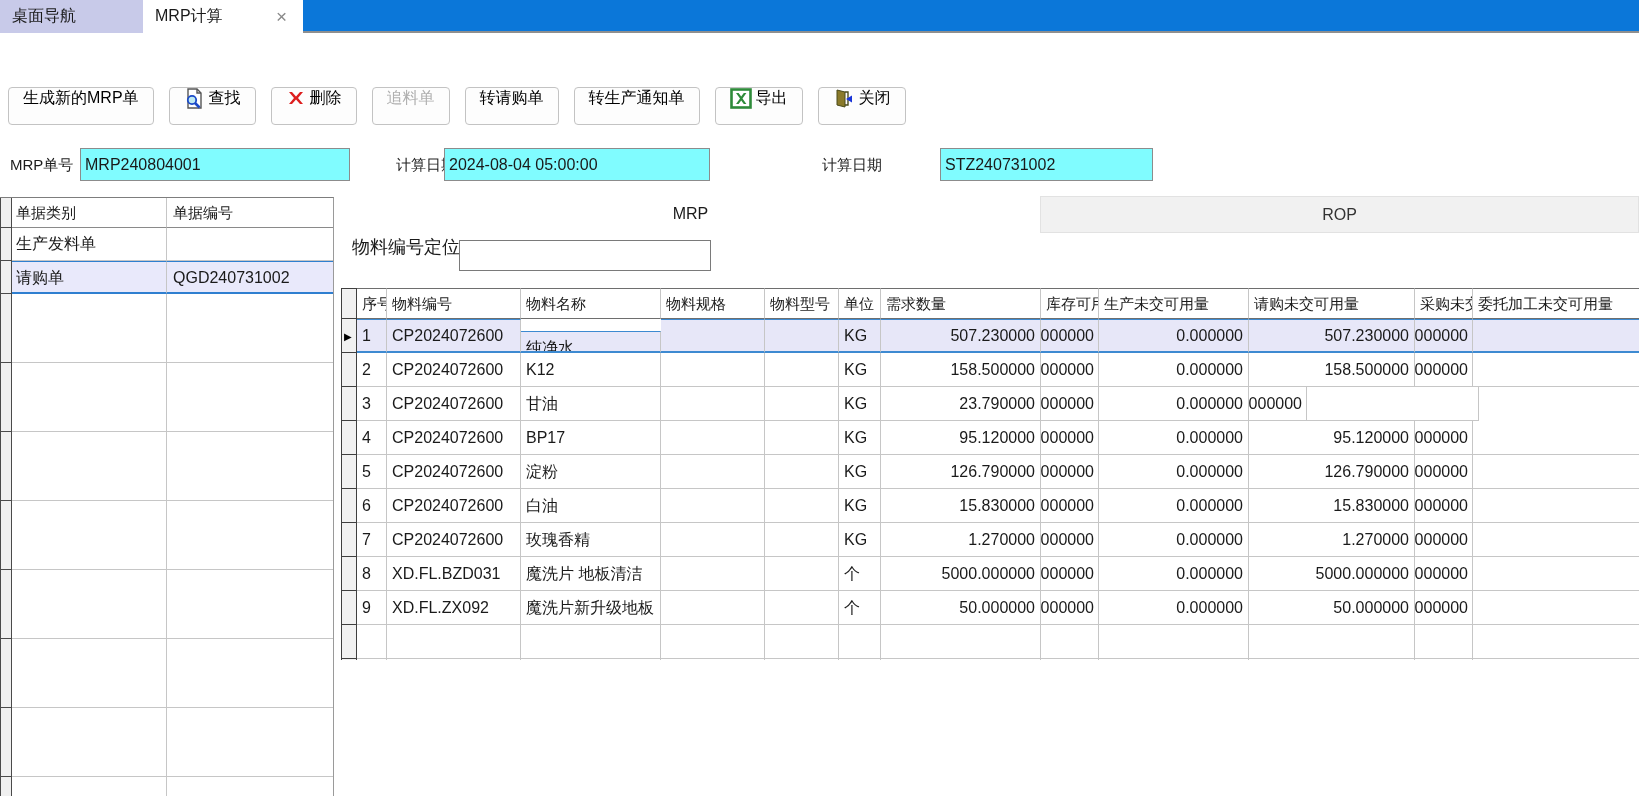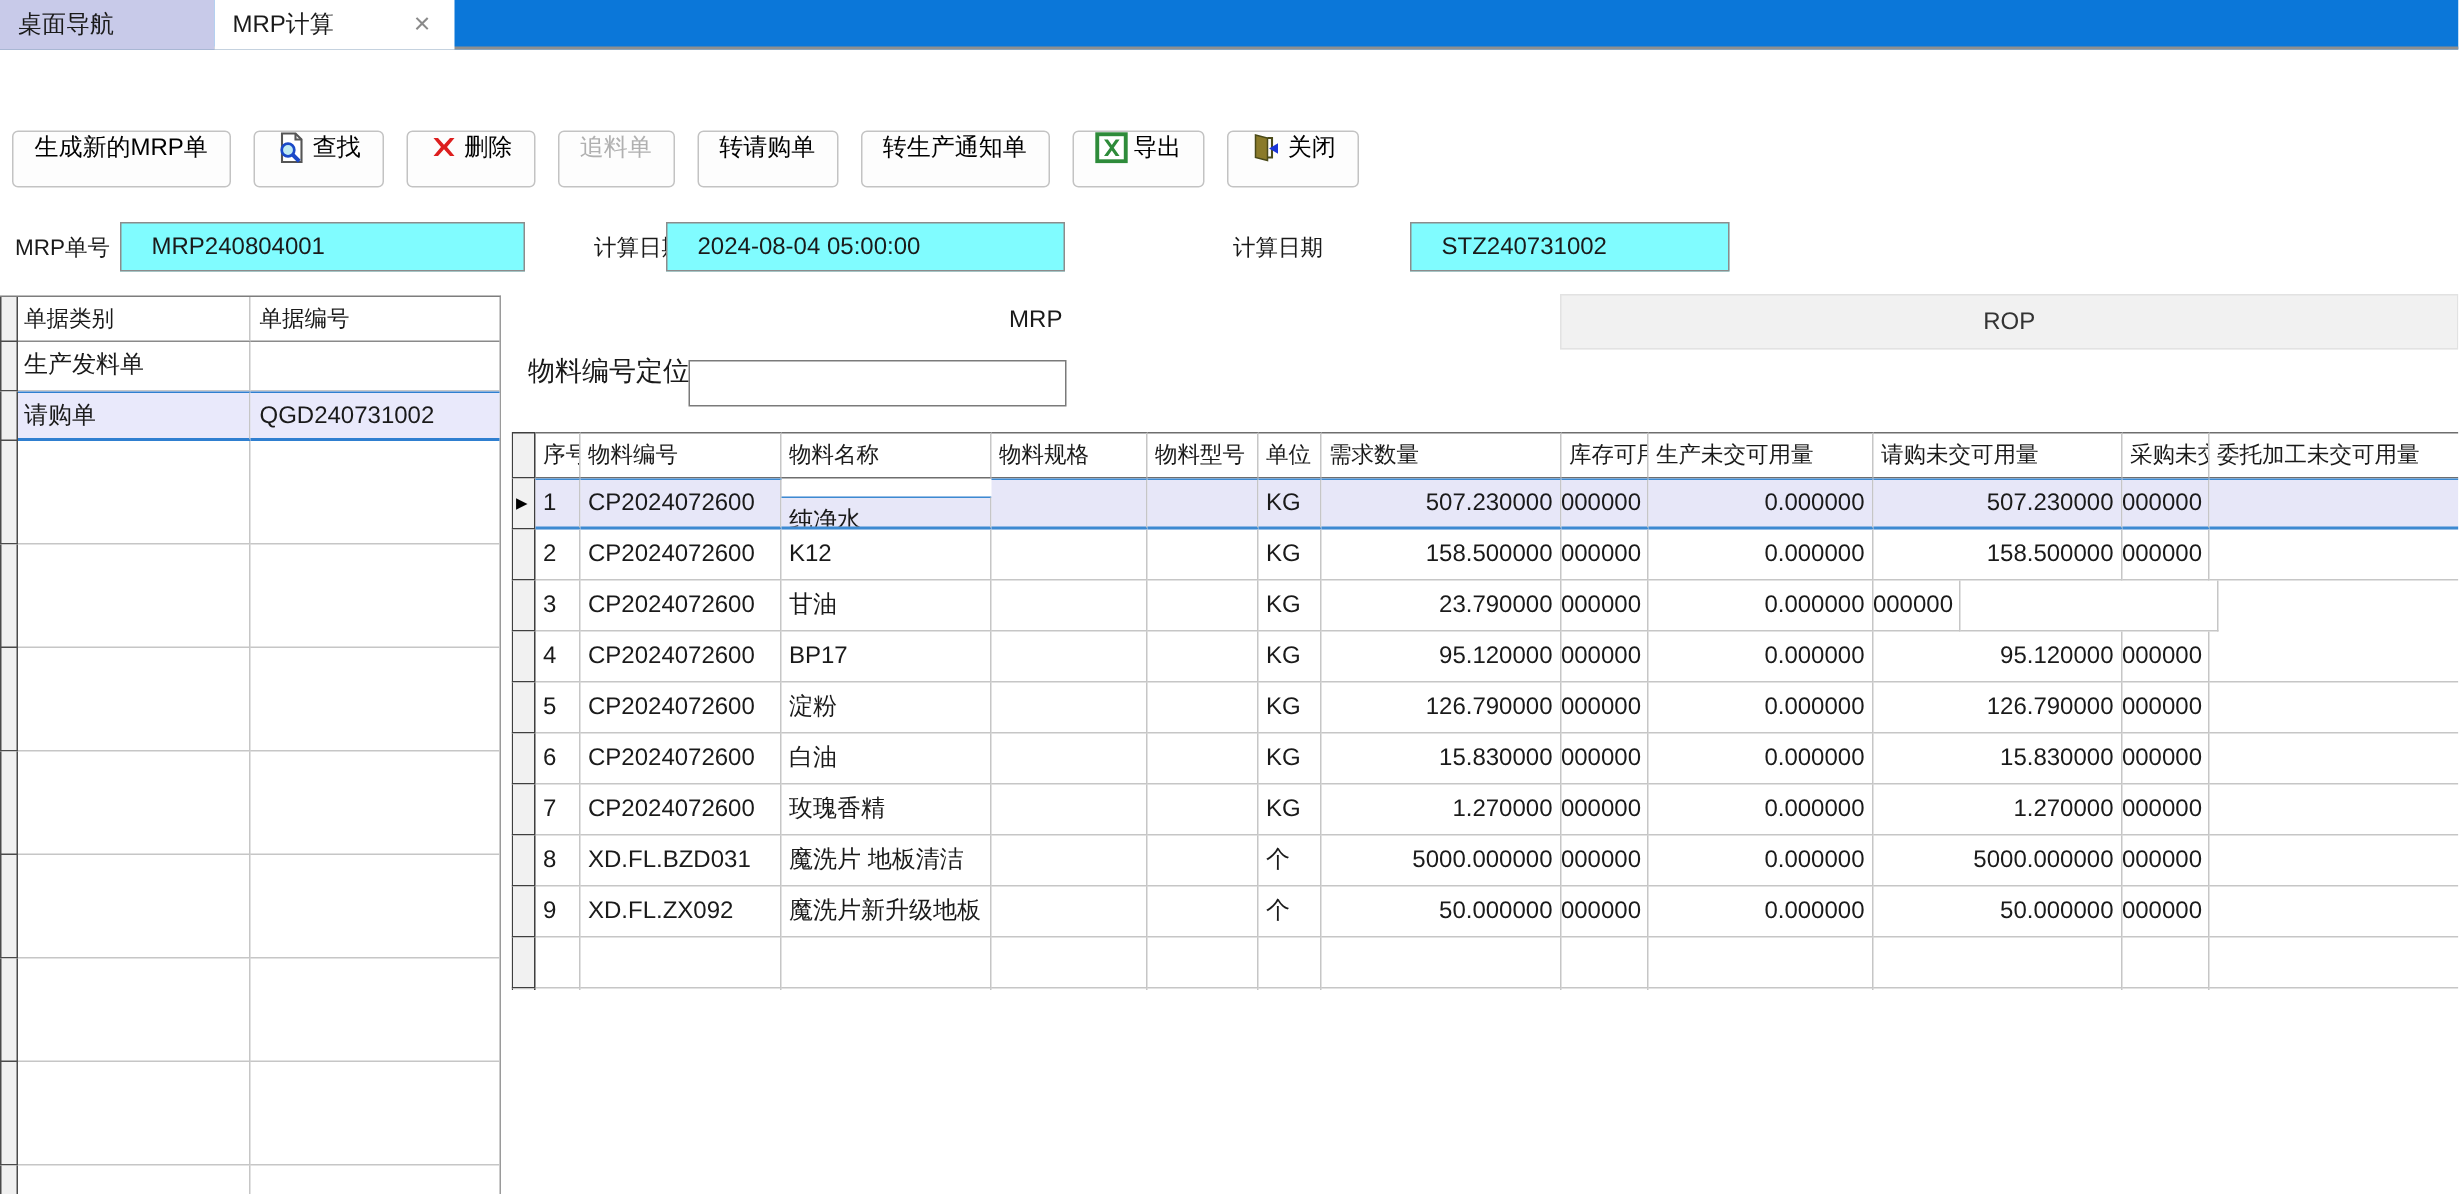--- a/index.html
+++ b/index.html
@@ -20,21 +20,21 @@
   .tbtn { height:38px; display:flex; align-items:flex-start; justify-content:center; gap:4px;
     background:#fdfdfd; border:1px solid #c3c3c3; border-radius:4px; font-size:16px;
     padding:0 14px; cursor:pointer; white-space:nowrap; }
   .tbtn.disabled { color:#b0b0b0; cursor:default; }
   .tbtn svg { flex:none; }
 
   
   .formrow { position:absolute; left:0; top:148px; width:1639px; height:36px; }
   .flabel { position:absolute; top:8px; font-size:15px; white-space:nowrap; }
   .ffield { position:absolute; top:0; height:33px; background:#80fcff; border:1px solid #8c8c8c;
-    font-size:16px; line-height:31px; padding:0 20px; white-space:nowrap; overflow:hidden; }
+    font-size:16px; line-height:31px; padding:0 4px; white-space:nowrap; overflow:hidden; }
 
   
   .leftpanel { position:absolute; left:0; top:197px; width:334px; height:599px;
     overflow:hidden; border-top:1px solid #7d7d7d; border-right:1px solid #9a9a9a; }
   .lrow { display:flex; width:334px; }
   .lsel { flex:none; width:12px; background:#f0f0f0; border:1px solid #4a4a4a; border-top:none; }
   .lc1 { flex:none; width:155px; border-right:1px solid #c6c6c6; border-bottom:1px solid #c6c6c6;
     padding:0 4px; overflow:hidden; white-space:nowrap; }
   .lc2 { flex:none; width:167px; border-bottom:1px solid #c6c6c6; padding:0 6px;
     overflow:hidden; white-space:nowrap; }

